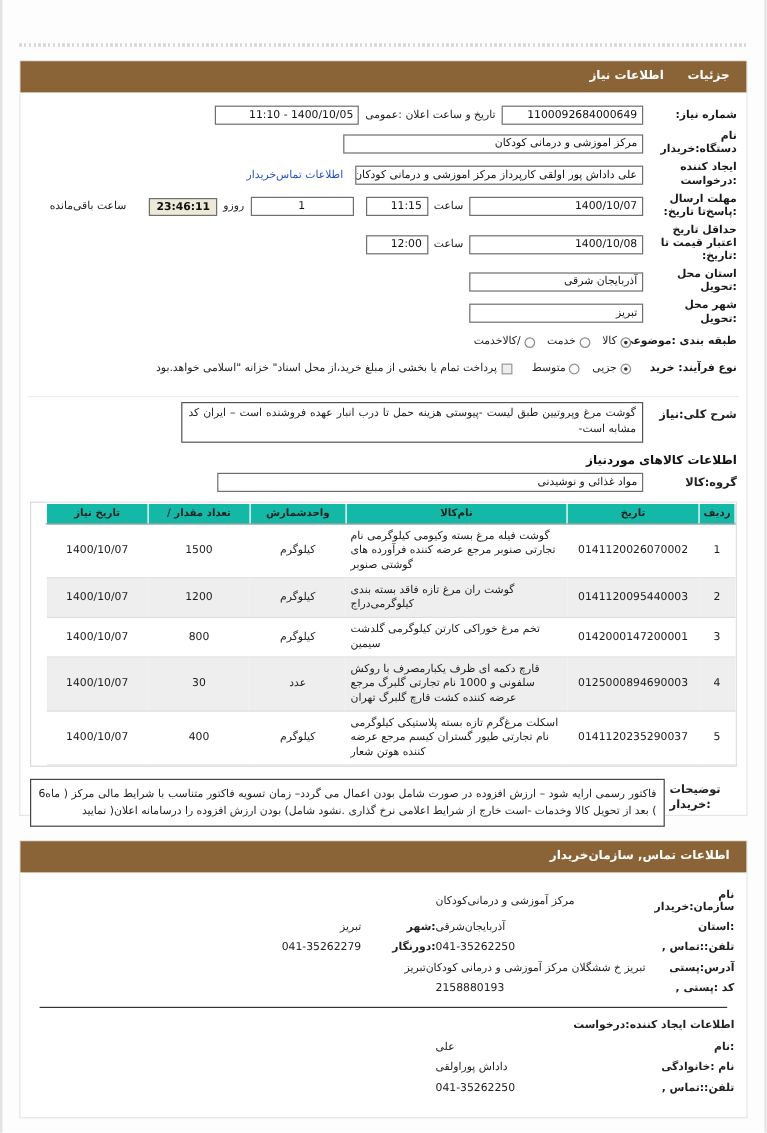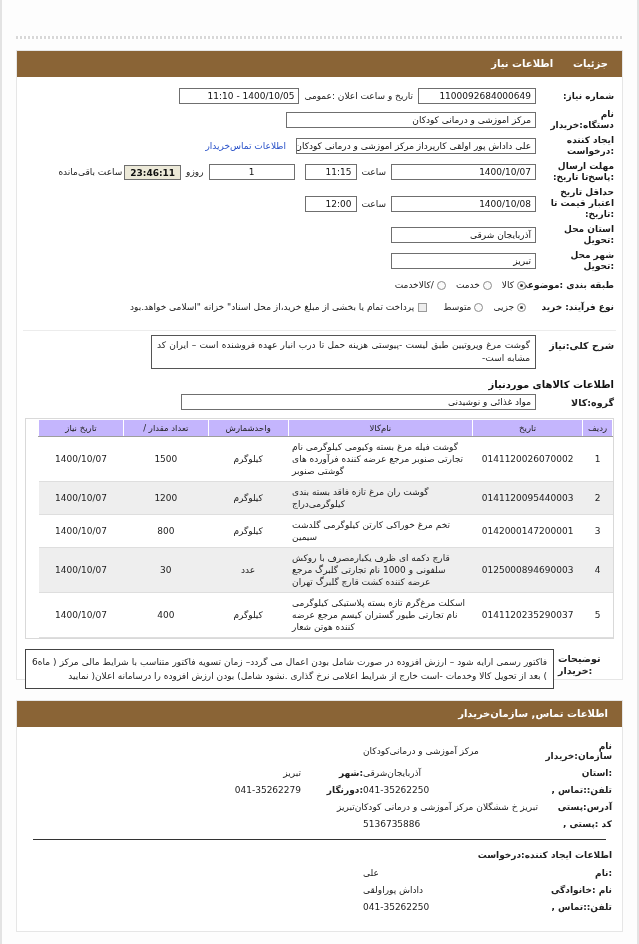--- a/index.html
+++ b/index.html
@@ -83,21 +83,21 @@
   .link { color: #2750c8; font-size: 9px; padding-right: 10px; cursor: pointer; }
   .timer {
     border: 1px solid #6f6f6f;
     background: #ece9d8;
     height: 15px; line-height: 14px;
     padding: 0 5px;
     font-size: 9px;
     font-weight: bold;
     color: #111;
   }
-  .after { font-size: 9px; padding-right: 2px; white-space: nowrap; }
+  .after { font-size: 9px; padding-right: 19px; white-space: nowrap; }
 
   
   .radio-row { display: flex; align-items: center; justify-content: flex-start; }
   .radio-row .lbl { white-space: nowrap; }
   .rad {
     display: inline-block; width: 9px; height: 9px;
     border: 1px solid #8c8c8c; border-radius: 50%;
     background: #fbfbfb; margin: 0 10px 0 3px;
     position: relative; vertical-align: -1px;
   }
@@ -128,24 +128,24 @@
   .group-row { display: flex; align-items: center; padding: 0 8px 8px 8px; }
   .group-lbl { width: 78px; flex: 0 0 78px; text-align: right; font-weight: bold; font-size: 9.5px; padding-left: 4px; }
 
   
   table.items {
     width: 577px; margin: 0 8px 6px 8px;
     border-collapse: collapse; font-size: 9px;
     background: #fff;
   }
   table.items th {
-    background: #c4b5fd;
+    background: #14b8a6;
     border: 1px solid #ffffff;
     border-bottom: 1px solid #9e9e9e;
-    font-size: 8.5px; font-weight: normal;
+    font-size: 8.5px; font-weight: bold;
     height: 17px; color: #222;
     padding: 1px 3px;
   }
   table.items td {
     border-bottom: 1px solid #dedede;
     padding: 4px 4px; text-align: center;
     line-height: 12px; color: #1c1c1c;
   }
   table.items tr.alt td { background: #eeeeee; }
   table.items td.name { text-align: left; }
@@ -378,21 +378,21 @@
         <div class="cval2">041-35262279</div>
       </div>
 
       <div class="crow">
         <div class="ckey">آدرس:پستی</div>
         <div class="cval2">تبریز خ ششگلان مرکز آموزشی و درمانی کودکان‌تبریز</div>
       </div>
 
       <div class="crow">
         <div class="ckey">کد :پستی ,</div>
-        <div class="cval">5136735886</div>
+        <div class="cval">2158880193</div>
       </div>
 
       <div class="divider"></div>
 
       <div class="sub-title">اطلاعات ایجاد کننده:درخواست</div>
 
       <div class="crow">
         <div class="ckey">:نام</div>
         <div class="cval">علی</div>
       </div>

